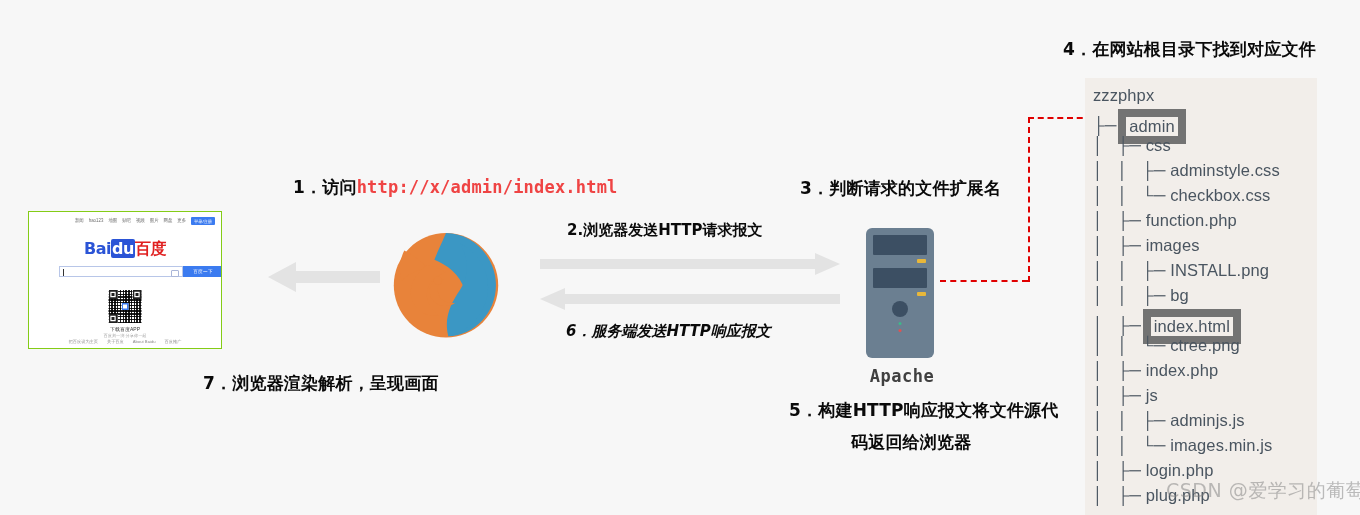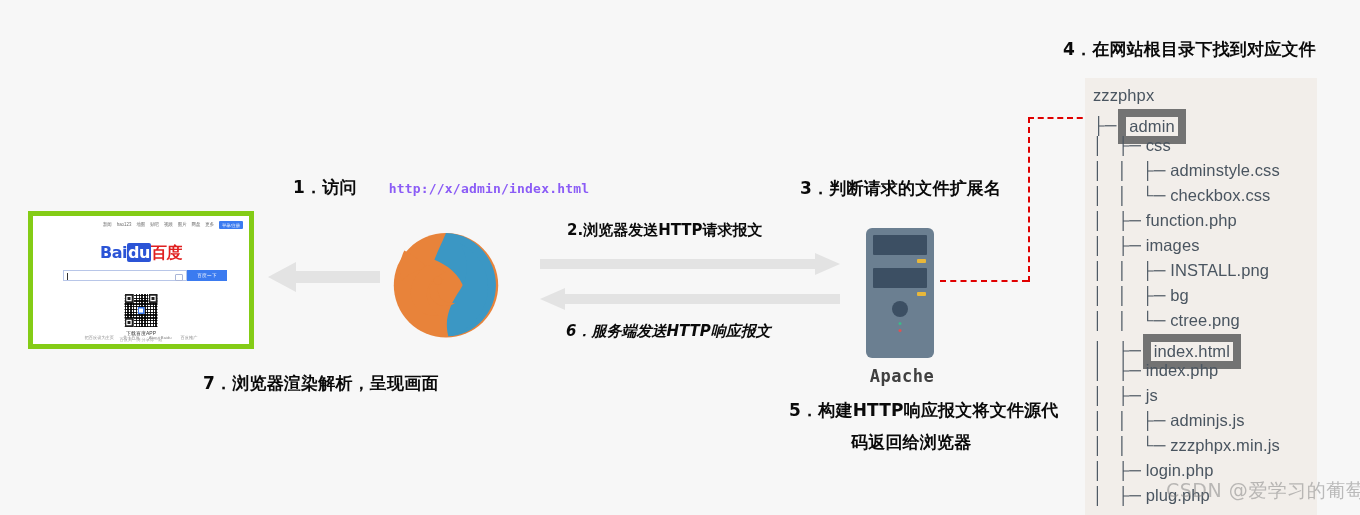--- a/index.html
+++ b/index.html
@@ -25,44 +25,43 @@
   .step-label {
     position: absolute;
     color: #0a0a0a;
     font-family: "DejaVu Sans", sans-serif;
     font-size: 17px;
     font-weight: 700;
     white-space: nowrap;
     letter-spacing: 0.2px;
   }
   .step-label .url {
-    color: #8b5cf6;
+    color: #ef4444;
     font-family: "DejaVu Sans Mono", monospace;
     font-weight: 700;
-    font-size: 13px;
-    margin-left: 32px;
+    font-size: 17px;
   }
   .step-small {
     position: absolute;
     color: #0a0a0a;
     font-family: "DejaVu Sans", sans-serif;
     font-size: 15px;
     font-weight: 700;
     white-space: nowrap;
   }
 
   
   #browser-shot {
     position: absolute;
     left: 28px;
     top: 211px;
-    width: 226px;
+    width: 194px;
     height: 138px;
     background: #ffffff;
-    border: 5px solid #84cc16;
+    border: 1px solid #84cc16;
     box-sizing: border-box;
     overflow: hidden;
   }
   #shot-topnav {
     position: absolute;
     right: 6px;
     top: 5px;
     display: flex;
     align-items: center;
     gap: 5px;
@@ -438,26 +437,26 @@
     <div id="tree-rows">
       <div class="tree-row"><span>zzzphpx</span></div>
       <div class="tree-row"><span>├─ </span><span class="hl">admin</span></div>
       <div class="tree-row"><span>│   ├─ </span><span>css</span></div>
       <div class="tree-row"><span>│   │   ├─ </span><span>adminstyle.css</span></div>
       <div class="tree-row"><span>│   │   └─ </span><span>checkbox.css</span></div>
       <div class="tree-row"><span>│   ├─ </span><span>function.php</span></div>
       <div class="tree-row"><span>│   ├─ </span><span>images</span></div>
       <div class="tree-row"><span>│   │   ├─ </span><span>INSTALL.png</span></div>
       <div class="tree-row"><span>│   │   ├─ </span><span>bg</span></div>
+      <div class="tree-row"><span>│   ├─ </span><span class="hl">index.html</span></div>
       <div class="tree-row"><span>│   │   └─ </span><span>ctree.png</span></div>
-      <div class="tree-row"><span>│   ├─ </span><span class="hl">index.html</span></div>
       <div class="tree-row"><span>│   ├─ </span><span>index.php</span></div>
       <div class="tree-row"><span>│   ├─ </span><span>js</span></div>
       <div class="tree-row"><span>│   │   ├─ </span><span>adminjs.js</span></div>
-      <div class="tree-row"><span>│   │   └─ </span><span>zzzphpx.min.js</span></div>
+      <div class="tree-row"><span>│   │   └─ </span><span>images.min.js</span></div>
       <div class="tree-row"><span>│   ├─ </span><span>login.php</span></div>
       <div class="tree-row"><span>│   ├─ </span><span>plug.php</span></div>
     </div>
   </div>
 
   <div id="watermark">CSDN @爱学习的葡萄萄</div>
 
 </div>
 
 </body></html>

